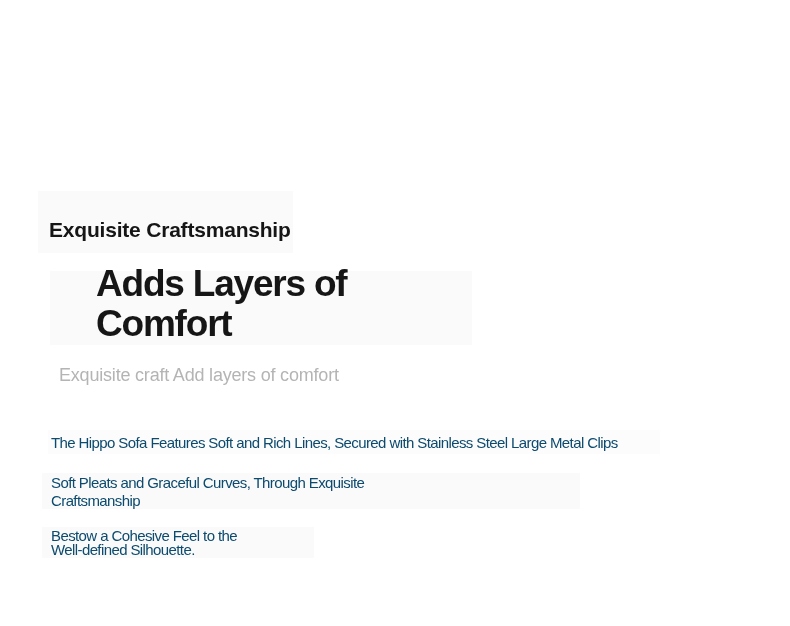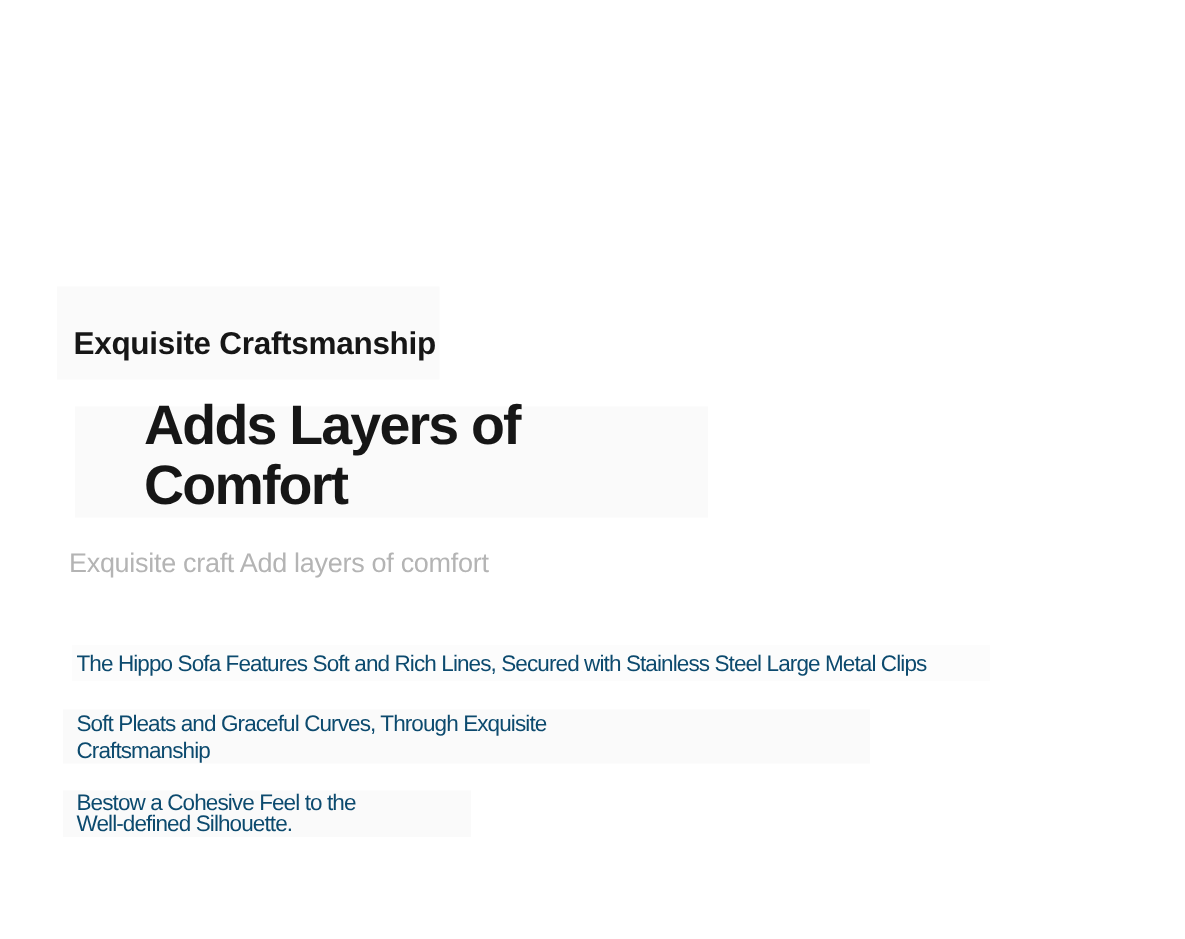--- a/index.html
+++ b/index.html
@@ -42,21 +42,21 @@
     left: 50px;
     top: 264px;
     font-size: 37px;
     font-weight: bold;
     line-height: 40px;
     color: #161616;
     letter-spacing: -1.2px;
     margin-left: 46px;
   }
   #subtitle {
-    left: 46px;
+    left: 59px;
     top: 364px;
     font-size: 18px;
     font-weight: normal;
     line-height: 22px;
     color: #b4b4b4;
     letter-spacing: -0.2px;
   }
   .para {
     color: #0c4a6e;
     font-size: 15px;

